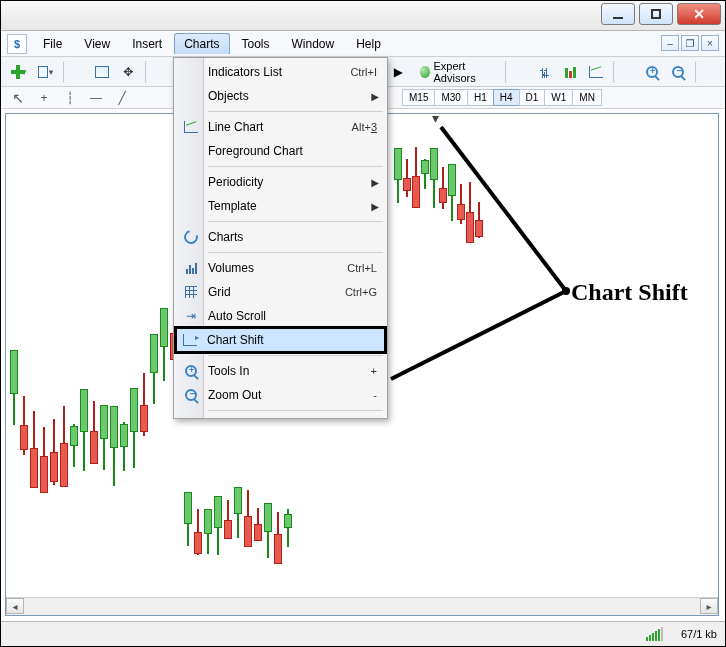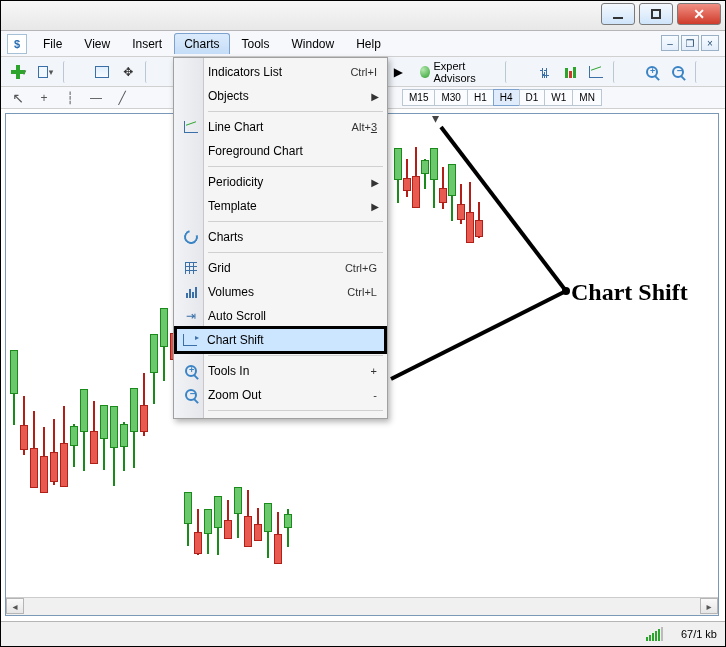--- a/index.html
+++ b/index.html
@@ -431,36 +431,36 @@
       <div class="drow sep"></div>
       <div class="drow">
         <div class="dicon">
             <div class="refresh"></div>
           </div>
         <span>Charts</span>
       </div>
       <div class="drow sep"></div>
       <div class="drow">
         <div class="dicon">
-            <div class="grid-ic"></div>
-          </div>
-        <span>Grid</span>
-        <span class="shortcut">Ctrl+G</span>
-      </div>
-      <div class="drow">
-        <div class="dicon">
             <div class="vol-ic">
               <span style="height:5px;"></span>
               <span style="height:9px;"></span>
               <span style="height:6px;"></span>
               <span style="height:11px;"></span>
             </div>
           </div>
         <span>Volumes</span>
         <span class="shortcut">Ctrl+L</span>
+      </div>
+      <div class="drow">
+        <div class="dicon">
+            <div class="grid-ic"></div>
+          </div>
+        <span>Grid</span>
+        <span class="shortcut">Ctrl+G</span>
       </div>
       <div class="drow">
         <div class="dicon">
             <span class="scroll-ic">⇥</span>
           </div>
         <span>Auto Scroll</span>
       </div>
       <div class="drow highlight">
         <div class="dicon">
             <div class="shift-ic"></div>

